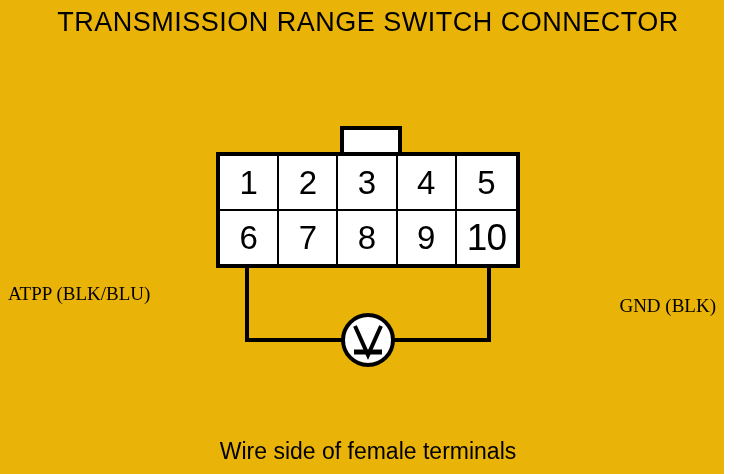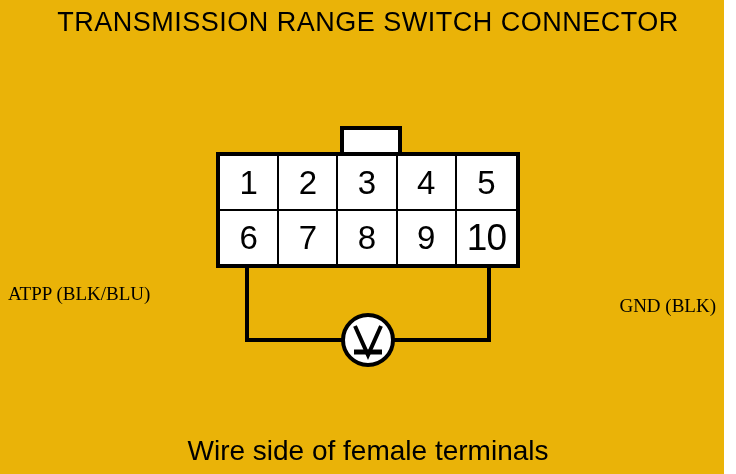--- a/index.html
+++ b/index.html
@@ -154,21 +154,21 @@
     display: block;
   }
 
   
   #caption {
     position: absolute;
     left: 0;
     top: 437px;
     width: 736px;
     text-align: center;
-    font-size: 28px;
+    font-size: 23px;
     line-height: 28px;
     white-space: nowrap;
     color: #000;
   }
 </style>
 </head>
 <body>
 
 <div id="canvas">
 

